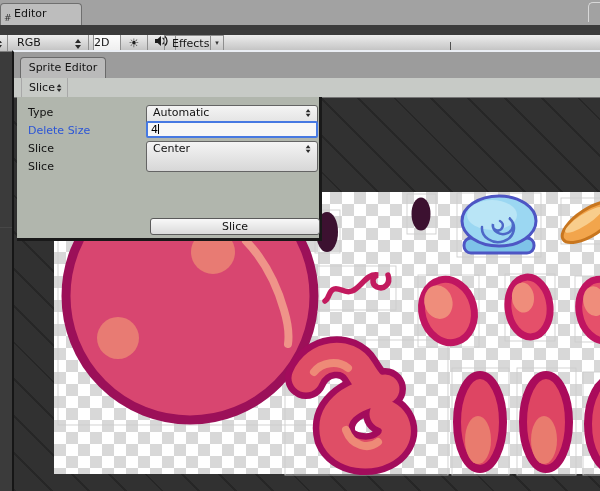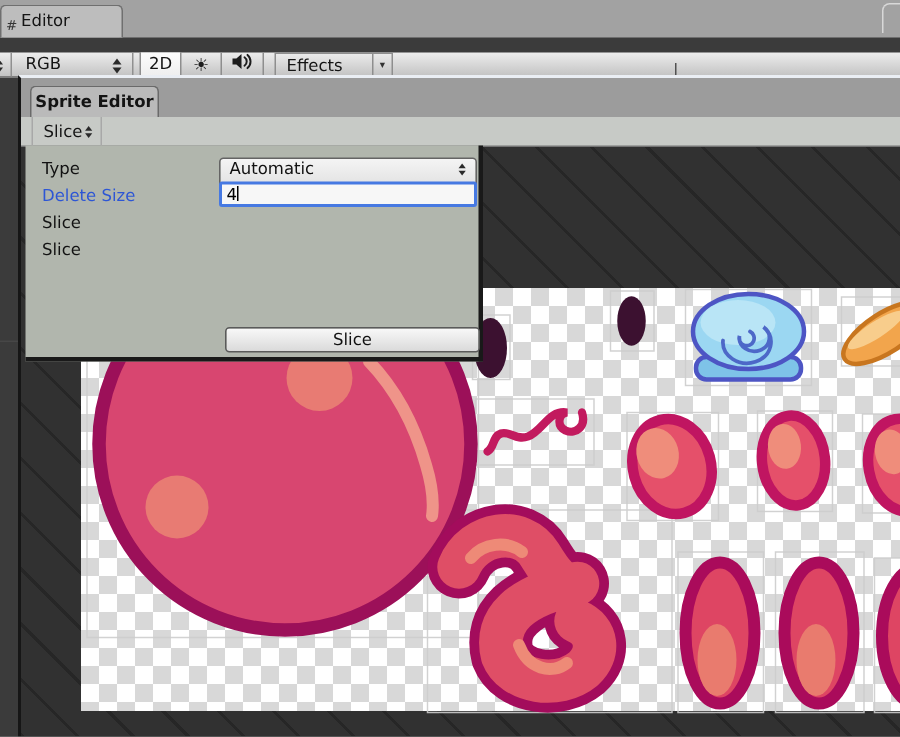--- a/index.html
+++ b/index.html
@@ -18,44 +18,44 @@
               border-left:1px solid #D8D8D8;border-top:1px solid #D8D8D8;border-radius:5px 0 0 0;}
 
   
   .sv-toolbar{position:absolute;left:0;top:25px;width:600px;height:17px;
               background:linear-gradient(#EDEDED,#C2C2C2);border-bottom:1px solid #7E7E7E;margin-top:10px;}
   .sv-toolbar .cell{position:absolute;top:0;height:16px;line-height:16px;}
   .cut-dd{left:0;width:8px;border-right:1px solid #909090;overflow:hidden;}
   .cut-dd .ud{margin-left:-4px;margin-top:4px;}
   .rgb-dd{left:9px;width:80px;border-right:1px solid #909090;padding-left:8px;}
   .rgb-dd .ud{position:absolute;right:6px;top:4px;}
-  .btn-2d{left:93px;width:28px;text-align:center;background:linear-gradient(#FDFDFD,#EEEEEE);
+  .btn-2d{left:93px;width:28px;background:linear-gradient(#FDFDFD,#EEEEEE);
           border-left:1px solid #8E8E8E;border-right:1px solid #8E8E8E;}
   .btn-sun{left:121px;width:27px;text-align:center;border-right:1px solid #8E8E8E;font-size:12px;color:#1d1d1d;}
   .btn-spk{left:148px;width:28px;text-align:center;border-right:1px solid #8E8E8E;}
   .btn-spk svg{vertical-align:-1px;}
-  .effects-dd{left:183px;width:79px;border:1px solid #8E8E8E;height:16px;padding-left:7px;}
+  .effects-dd{left:164px;width:60px;border:1px solid #8E8E8E;height:16px;padding-left:7px;}
   .effects-arrow{position:absolute;right:0;top:0;width:13px;height:14px;border-left:1px solid #8E8E8E;
                  text-align:center;font-size:7px;line-height:14px;color:#333;}
   .vline{position:absolute;left:450px;top:42px;width:1px;height:8px;background:#515151;}
   .hline-left{position:absolute;left:0;top:227px;width:12px;height:1px;background:#474747;}
 
   
   .ud{display:inline-block;width:7px;}
   .ud i{display:block;width:0;height:0;border-left:3.5px solid transparent;border-right:3.5px solid transparent;}
   .ud .up{border-bottom:4px solid #2A2A2A;margin-bottom:2px;}
   .ud .dn{border-top:4px solid #2A2A2A;}
 
   
   .se-window{position:absolute;left:12px;top:50px;width:588px;height:441px;background:#2F2F2F;
              border-top:2px solid #EAEEF4;border-left:2px solid #161616;overflow:hidden;}
   .se-tabwell{position:absolute;left:0;top:0;width:586px;height:26px;background:#9C9C9C;}
   .se-tab{position:absolute;left:6px;top:5px;width:86px;height:21px;background:#BABABA;
           border:1px solid #6A6A6A;border-bottom:none;border-radius:4px 4px 0 0;
-          text-align:center;line-height:19px;font-weight:bold;}
+          text-align:center;line-height:19px;}
   .se-toolbar{position:absolute;left:0;top:26px;width:586px;height:20px;background:#C7CAC6;
               border-bottom:1px solid #747474;}
   .slice-menu{position:absolute;left:7px;top:0;width:47px;height:19px;line-height:19px;
               border-left:1px solid #A8A8A8;border-right:1px solid #A8A8A8;padding-left:7px;}
   .slice-menu .ud{position:absolute;right:4px;top:5px;transform:scale(.8);}
 
   .se-content{position:absolute;left:0;top:46px;width:586px;height:393px;background-color:#313131;
               background-image:repeating-linear-gradient(45deg,rgba(0,0,0,.22) 0 2px,transparent 2px 26px);
               overflow:hidden;}
   .checker{position:absolute;left:40px;top:94px;width:546px;height:282px;background-color:#FFFFFF;
@@ -231,20 +231,27 @@
             <i class="dn"></i>
           </span>
       </div>
 
       <div class="fld-label blue" style="top:26px">Delete Size</div>
       <div class="txt-ctl">
         <span>4</span><span class="caret"></span>
       </div>
 
       <div class="fld-label" style="top:44px">Slice</div>
+      <div class="dd-ctl" style="top:44px">
+        <span>Center</span>
+        <span class="ud">
+            <i class="up"></i>
+            <i class="dn"></i>
+          </span>
+      </div>
 
       <div class="fld-label" style="top:62px">Slice</div>
 
       <button class="slice-btn">Slice</button>
     </div>
 
   </div>
 </div>
 
 </body></html>

